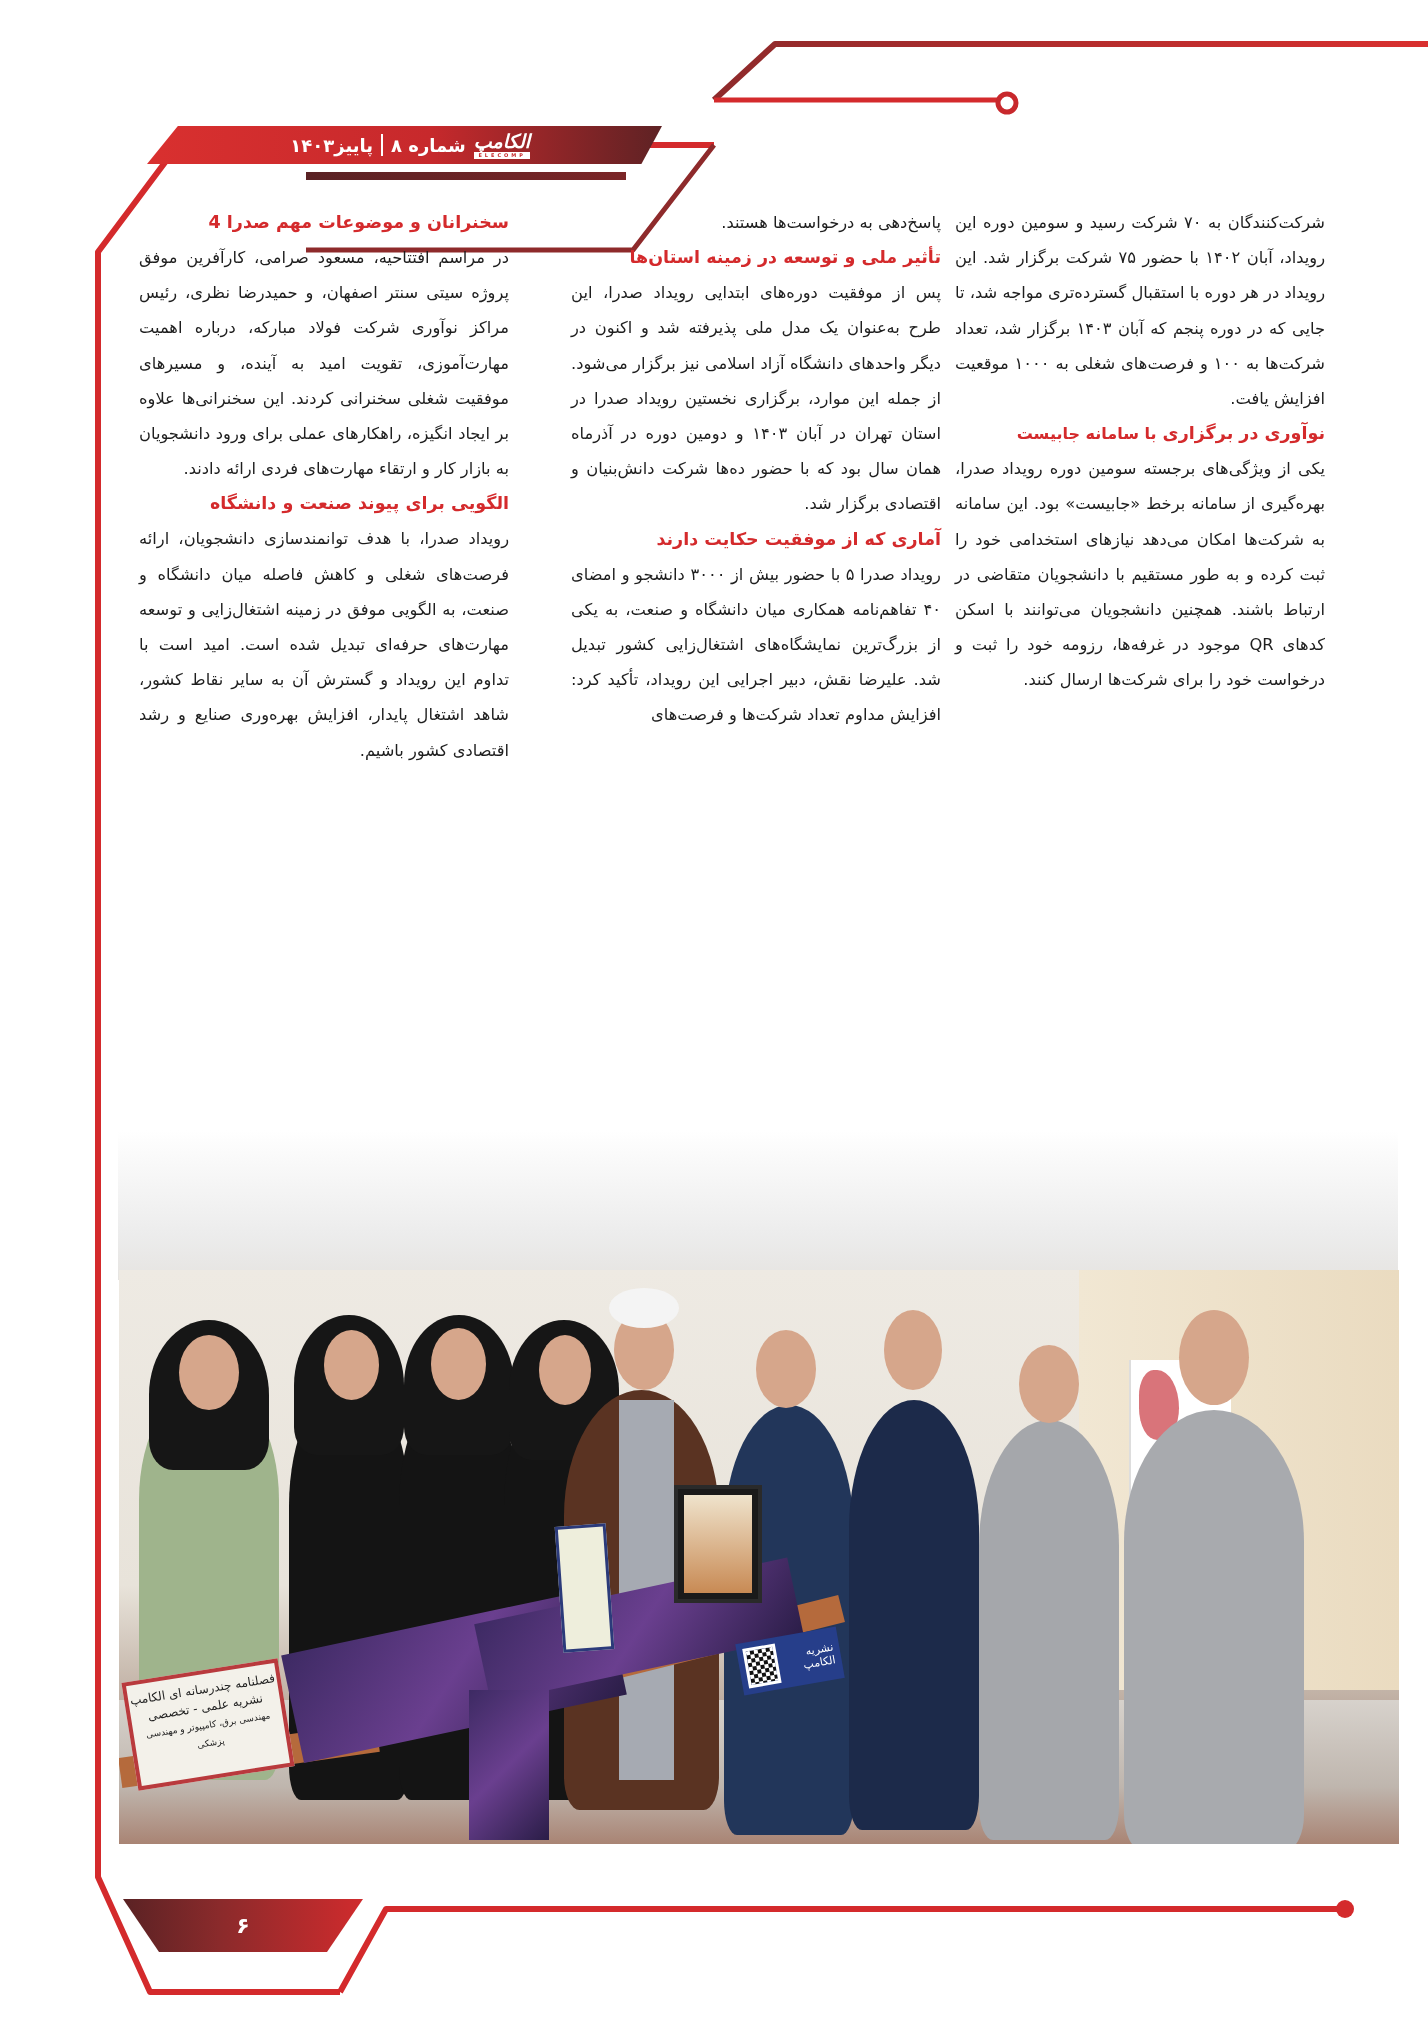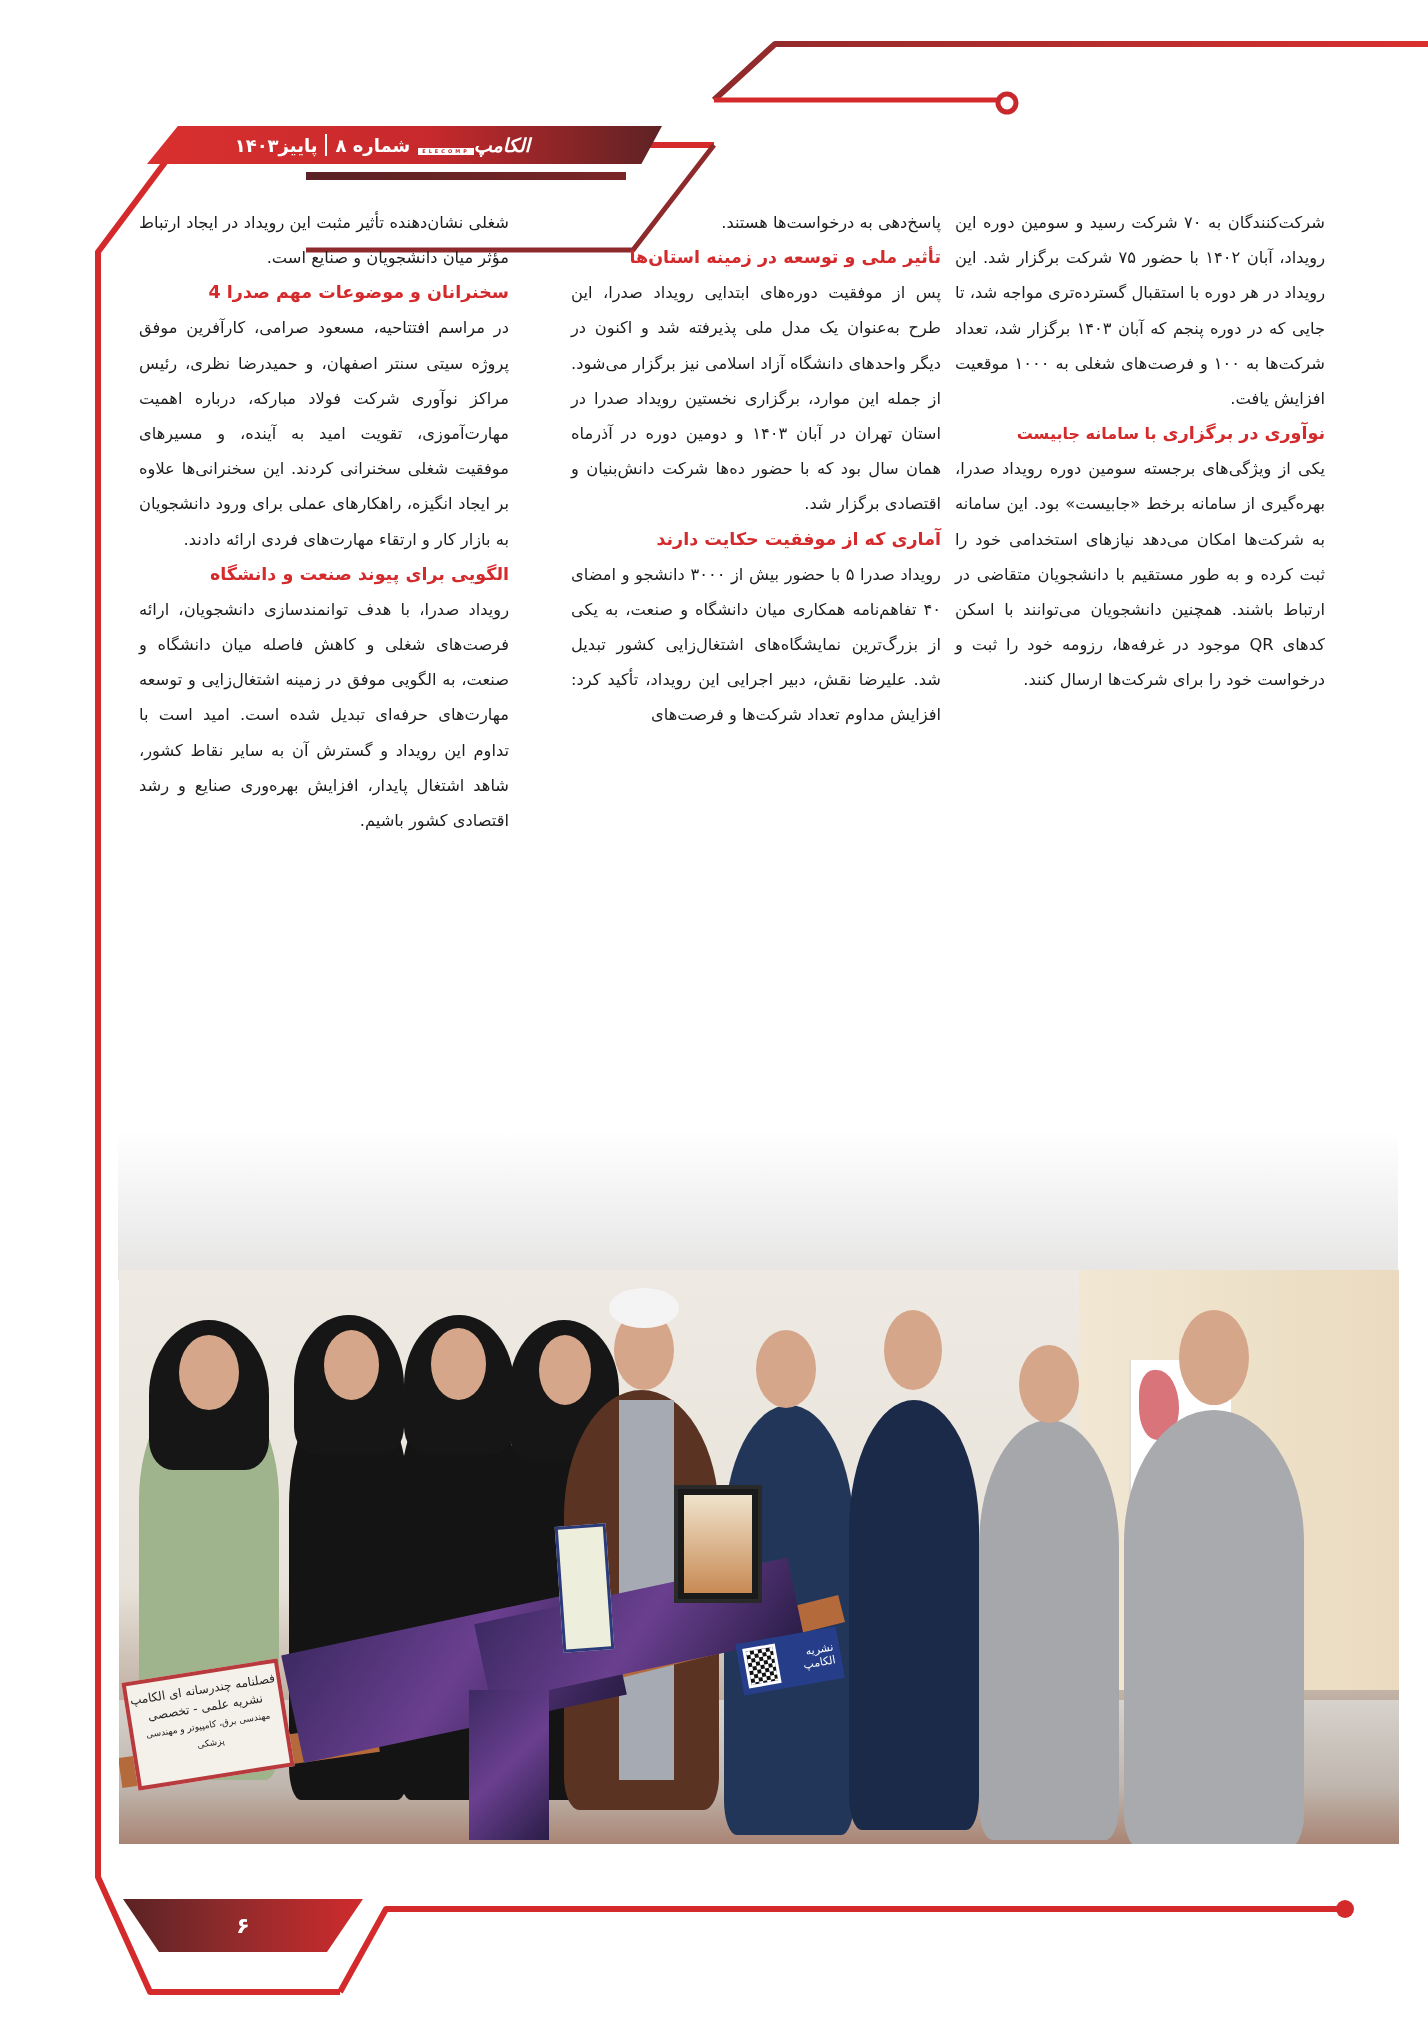--- a/index.html
+++ b/index.html
@@ -17,21 +17,21 @@
   .ribbon-under {
     position: absolute; left: 306px; top: 172px; width: 320px; height: 8px;
     background: linear-gradient(90deg, #5a2224, #7b2527);
   }
   .ribbon-content {
     position: absolute; left: 220px; top: 126px; width: 310px; height: 38px;
     display: flex; direction: rtl; align-items: center; gap: 8px;
     color: #fff; font-family: "DejaVu Sans", sans-serif; font-weight: bold; font-size: 18px;
   }
   .logo {
-    display: inline-flex; flex-direction: row; align-items: flex-end; line-height: 1;
+    display: inline-flex; flex-direction: column; align-items: flex-start; line-height: 1;
     font-size: 19px; font-weight: bold; font-style: italic; letter-spacing: -0.5px;
   }
   .logo-sub {
     display: block; background: #fff; color: #c7292c; font-size: 5px; letter-spacing: 3px;
     padding: 1px 4px; margin-top: 1px; font-style: normal;
   }
   .sep { display: inline-block; width: 2px; height: 22px; background: #fff; }
 
   
   .col {
@@ -125,21 +125,20 @@
     <p>یکی از ویژگی‌های برجسته سومین دوره رویداد صدرا، بهره‌گیری از سامانه برخط «جابیست» بود. این سامانه به شرکت‌ها امکان می‌دهد نیازهای استخدامی خود را ثبت کرده و به طور مستقیم با دانشجویان متقاضی در ارتباط باشند. همچنین دانشجویان می‌توانند با اسکن کدهای QR موجود در غرفه‌ها، رزومه خود را ثبت و درخواست خود را برای شرکت‌ها ارسال کنند.</p>
   </div>
 <div class="col col-m">
     <p>پاسخ‌دهی به درخواست‌ها هستند.</p>
     <p class="h"><span>تأثیر ملی و توسعه در زمینه استان‌ها</span></p>
     <p>پس از موفقیت دوره‌های ابتدایی رویداد صدرا، این طرح به‌عنوان یک مدل ملی پذیرفته شد و اکنون در دیگر واحدهای دانشگاه آزاد اسلامی نیز برگزار می‌شود. از جمله این موارد، برگزاری نخستین رویداد صدرا در استان تهران در آبان ۱۴۰۳ و دومین دوره در آذرماه همان سال بود که با حضور ده‌ها شرکت دانش‌بنیان و اقتصادی برگزار شد.</p>
     <p class="h"><span>آماری که از موفقیت حکایت دارند</span></p>
     <p>رویداد صدرا ۵ با حضور بیش از ۳۰۰۰ دانشجو و امضای ۴۰ تفاهم‌نامه همکاری میان دانشگاه و صنعت، به یکی از بزرگ‌ترین نمایشگاه‌های اشتغال‌زایی کشور تبدیل شد. علیرضا نقش، دبیر اجرایی این رویداد، تأکید کرد: افزایش مداوم تعداد شرکت‌ها و فرصت‌های</p>
   </div>
 <div class="col col-l">
-    <p>شغلی نشان‌دهنده تأثیر مثبت این رویداد در ایجاد ارتباط مؤثر میان دانشجویان و صنایع است.</p>
     <p class="h"><span>سخنرانان و موضوعات مهم صدرا 4</span></p>
     <p>در مراسم افتتاحیه، مسعود صرامی، کارآفرین موفق پروژه سیتی سنتر اصفهان، و حمیدرضا نظری، رئیس مراکز نوآوری شرکت فولاد مبارکه، درباره اهمیت مهارت‌آموزی، تقویت امید به آینده، و مسیرهای موفقیت شغلی سخنرانی کردند. این سخنرانی‌ها علاوه بر ایجاد انگیزه، راهکارهای عملی برای ورود دانشجویان به بازار کار و ارتقاء مهارت‌های فردی ارائه دادند.</p>
     <p class="h"><span>الگویی برای پیوند صنعت و دانشگاه</span></p>
     <p>رویداد صدرا، با هدف توانمندسازی دانشجویان، ارائه فرصت‌های شغلی و کاهش فاصله میان دانشگاه و صنعت، به الگویی موفق در زمینه اشتغال‌زایی و توسعه مهارت‌های حرفه‌ای تبدیل شده است. امید است با تداوم این رویداد و گسترش آن به سایر نقاط کشور، شاهد اشتغال پایدار، افزایش بهره‌وری صنایع و رشد اقتصادی کشور باشیم.</p>
   </div>
 
 <div class="photo">
   <div class="wall-r"></div>
   <div class="floor"></div>
 

